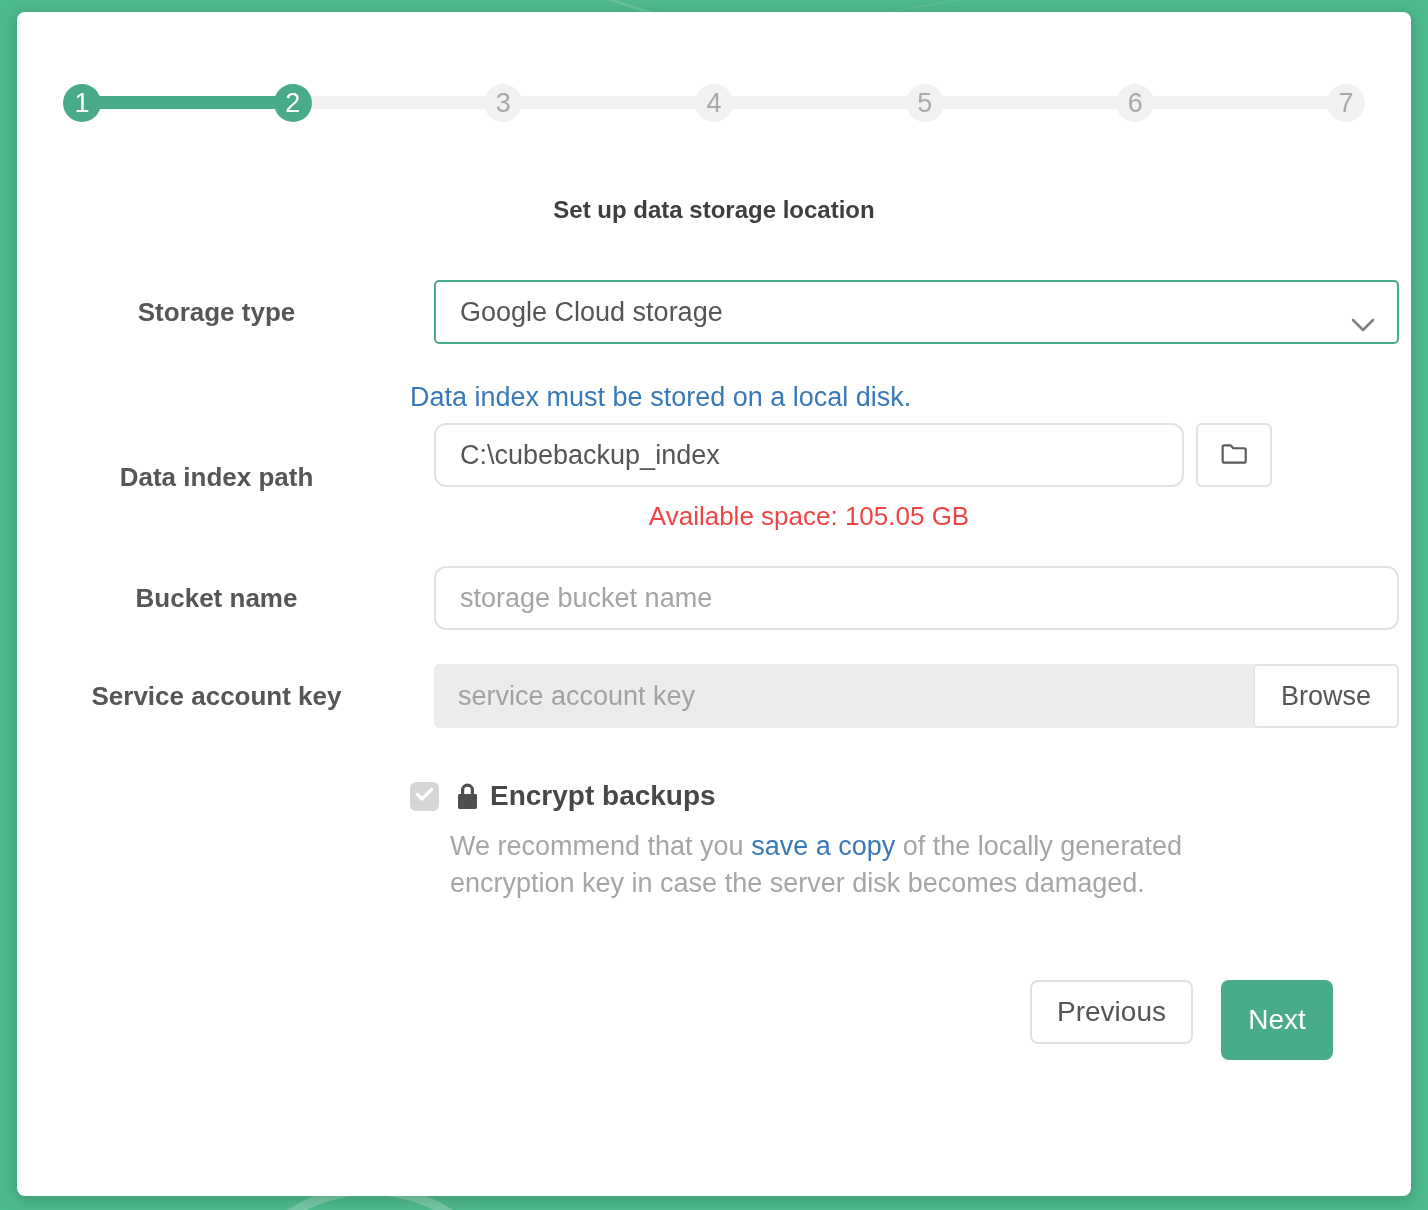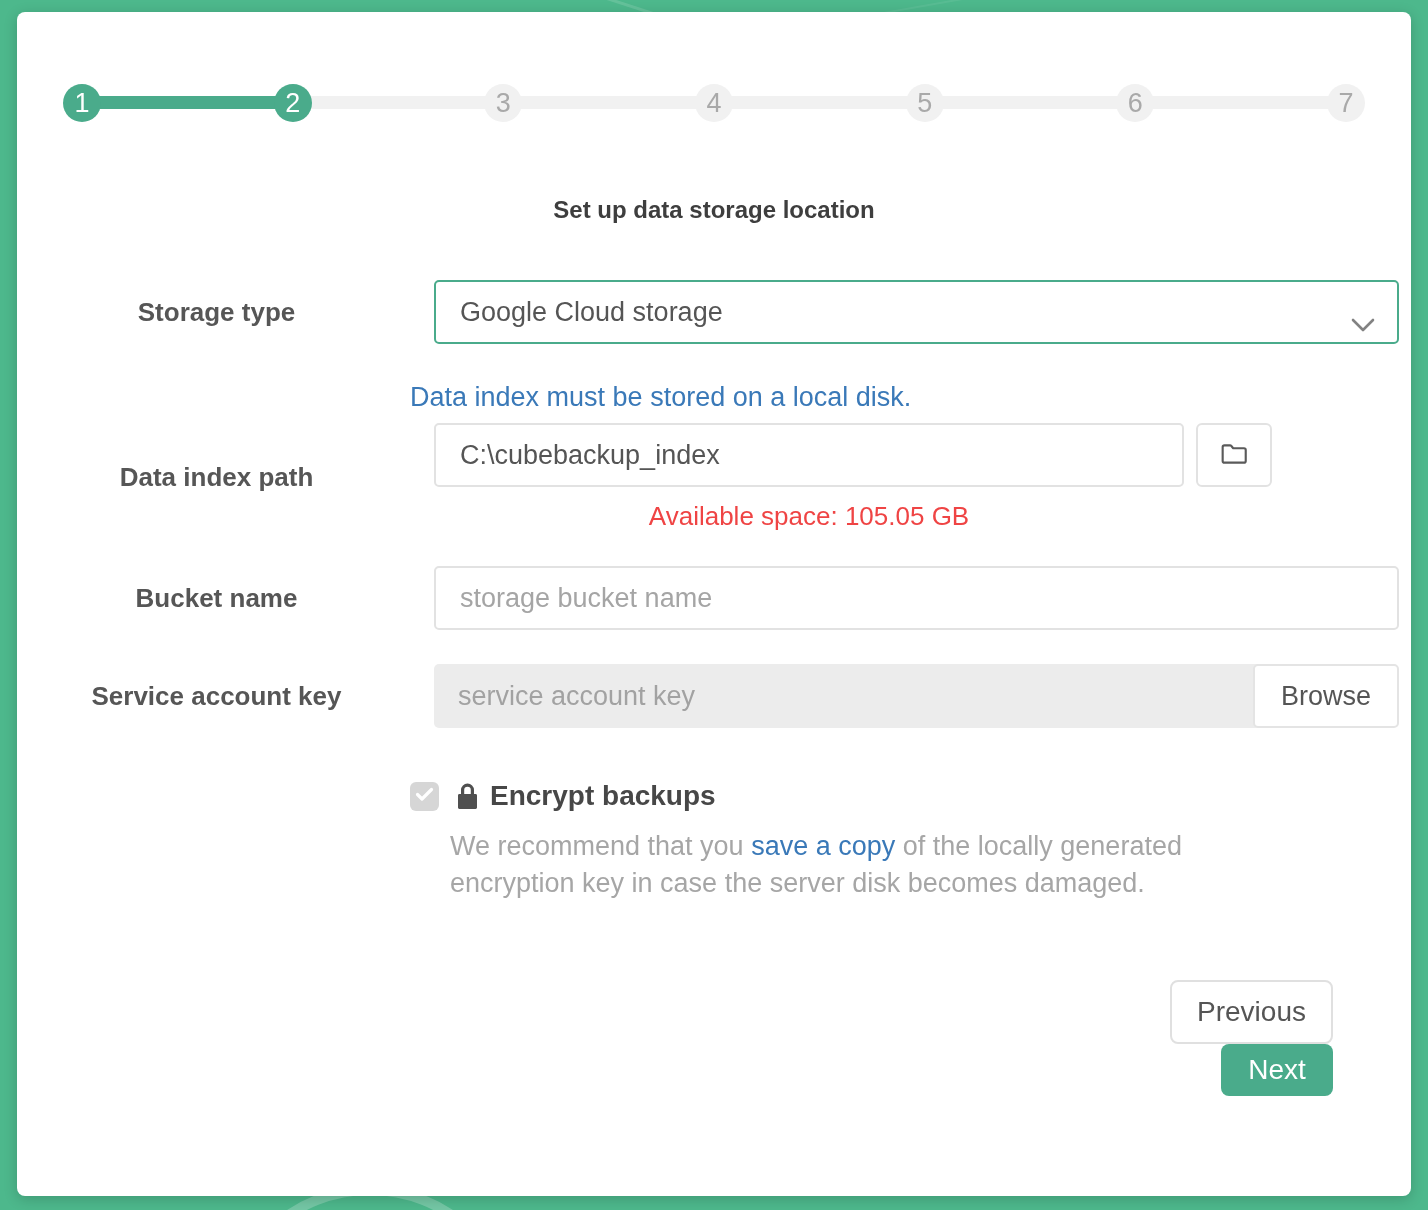--- a/index.html
+++ b/index.html
@@ -55,21 +55,21 @@
   
   .row { display: flex; align-items: center; }
   .row .label {
     flex: none; width: 307px; text-align: center;
     font-size: 26px; font-weight: 700; color: #565656;
   }
   .row .field { flex: none; margin-left: 64px; width: 965px; position: relative; }
   .indent { margin-left: 347px; }
 
   .inputbase {
-    width: 100%; height: 64px; border: 2px solid #e2e2e2; border-radius: 5px;
+    width: 100%; height: 64px; border: 2px solid #e2e2e2; border-radius: 12px;
     background: #fff; padding: 0 24px; font-size: 27px; color: #555;
     font-family: inherit; outline: none;
   }
   .inputbase::placeholder { color: #a5a5a5; opacity: 1; }
 
   .selectbox {
     position: relative; width: 100%; height: 64px;
     border: 2px solid #e2e2e2; border-radius: 5px; background: #fff;
     display: flex; align-items: center; padding: 0 24px;
     font-size: 27px; color: #555; cursor: pointer;
@@ -119,29 +119,29 @@
 
   .encrypt-desc {
     margin-top: 16px; margin-left: 387px; width: 780px;
     font-size: 27px; line-height: 37px; color: #a6a6a6;
   }
   .encrypt-desc a { color: #3a79b8; text-decoration: none; cursor: pointer; }
 
   
   .footer {
     margin-top: 78px; display: flex; justify-content: flex-end;
-    align-items: flex-end; padding-right: 32px; flex-direction: column;
+    align-items: flex-start; padding-right: 32px;
   }
   .btn-prev {
     width: 163px; height: 64px; background: #fff;
     border: 2px solid #e0e0e0; border-radius: 8px;
     font-size: 28px; color: #555; font-family: inherit; cursor: pointer;
   }
   .btn-next {
-    width: 112px; height: 52px; margin-left: 28px;
+    width: 112px; height: 80px; margin-left: 28px;
     background: #4aab8b; border: none; border-radius: 8px;
     font-size: 28px; color: #fff; font-family: inherit; cursor: pointer;
   }
 </style>
 </head>
 <body>
 
 <div class="bg-line l1"></div>
 <div class="bg-line l2"></div>
 <div class="bg-circle"></div>

